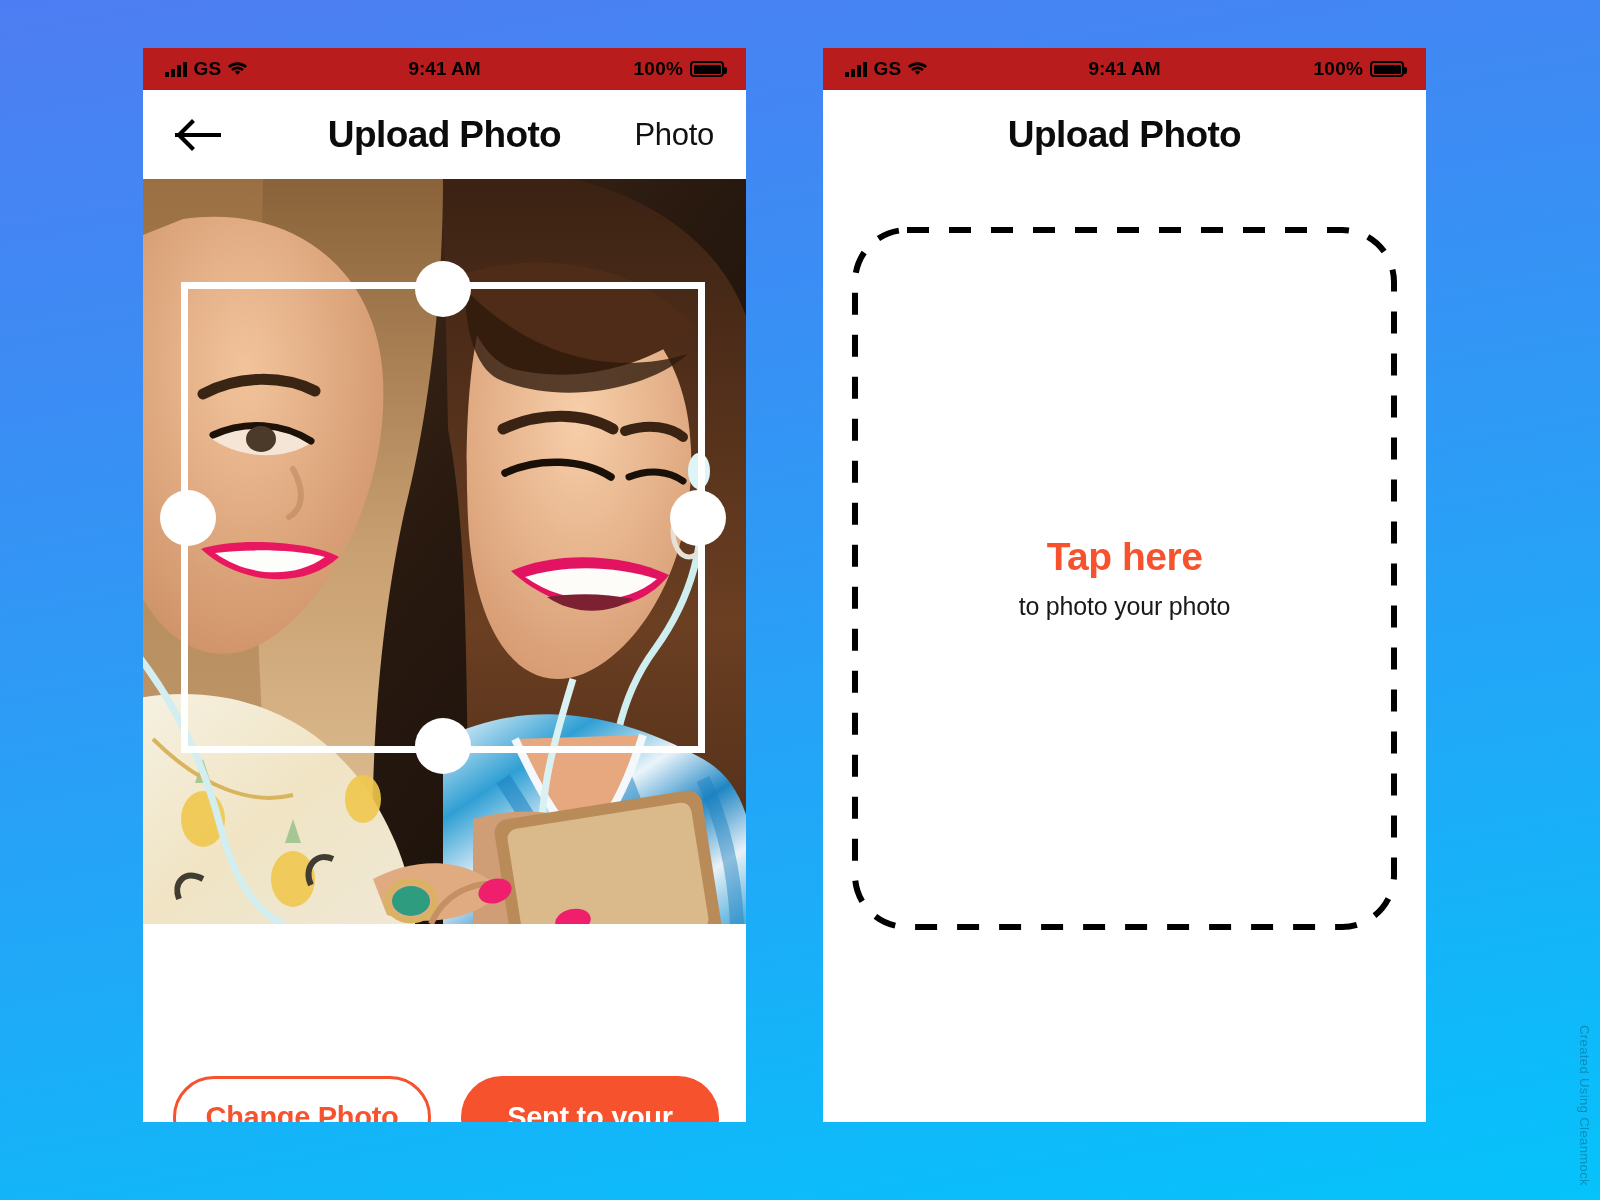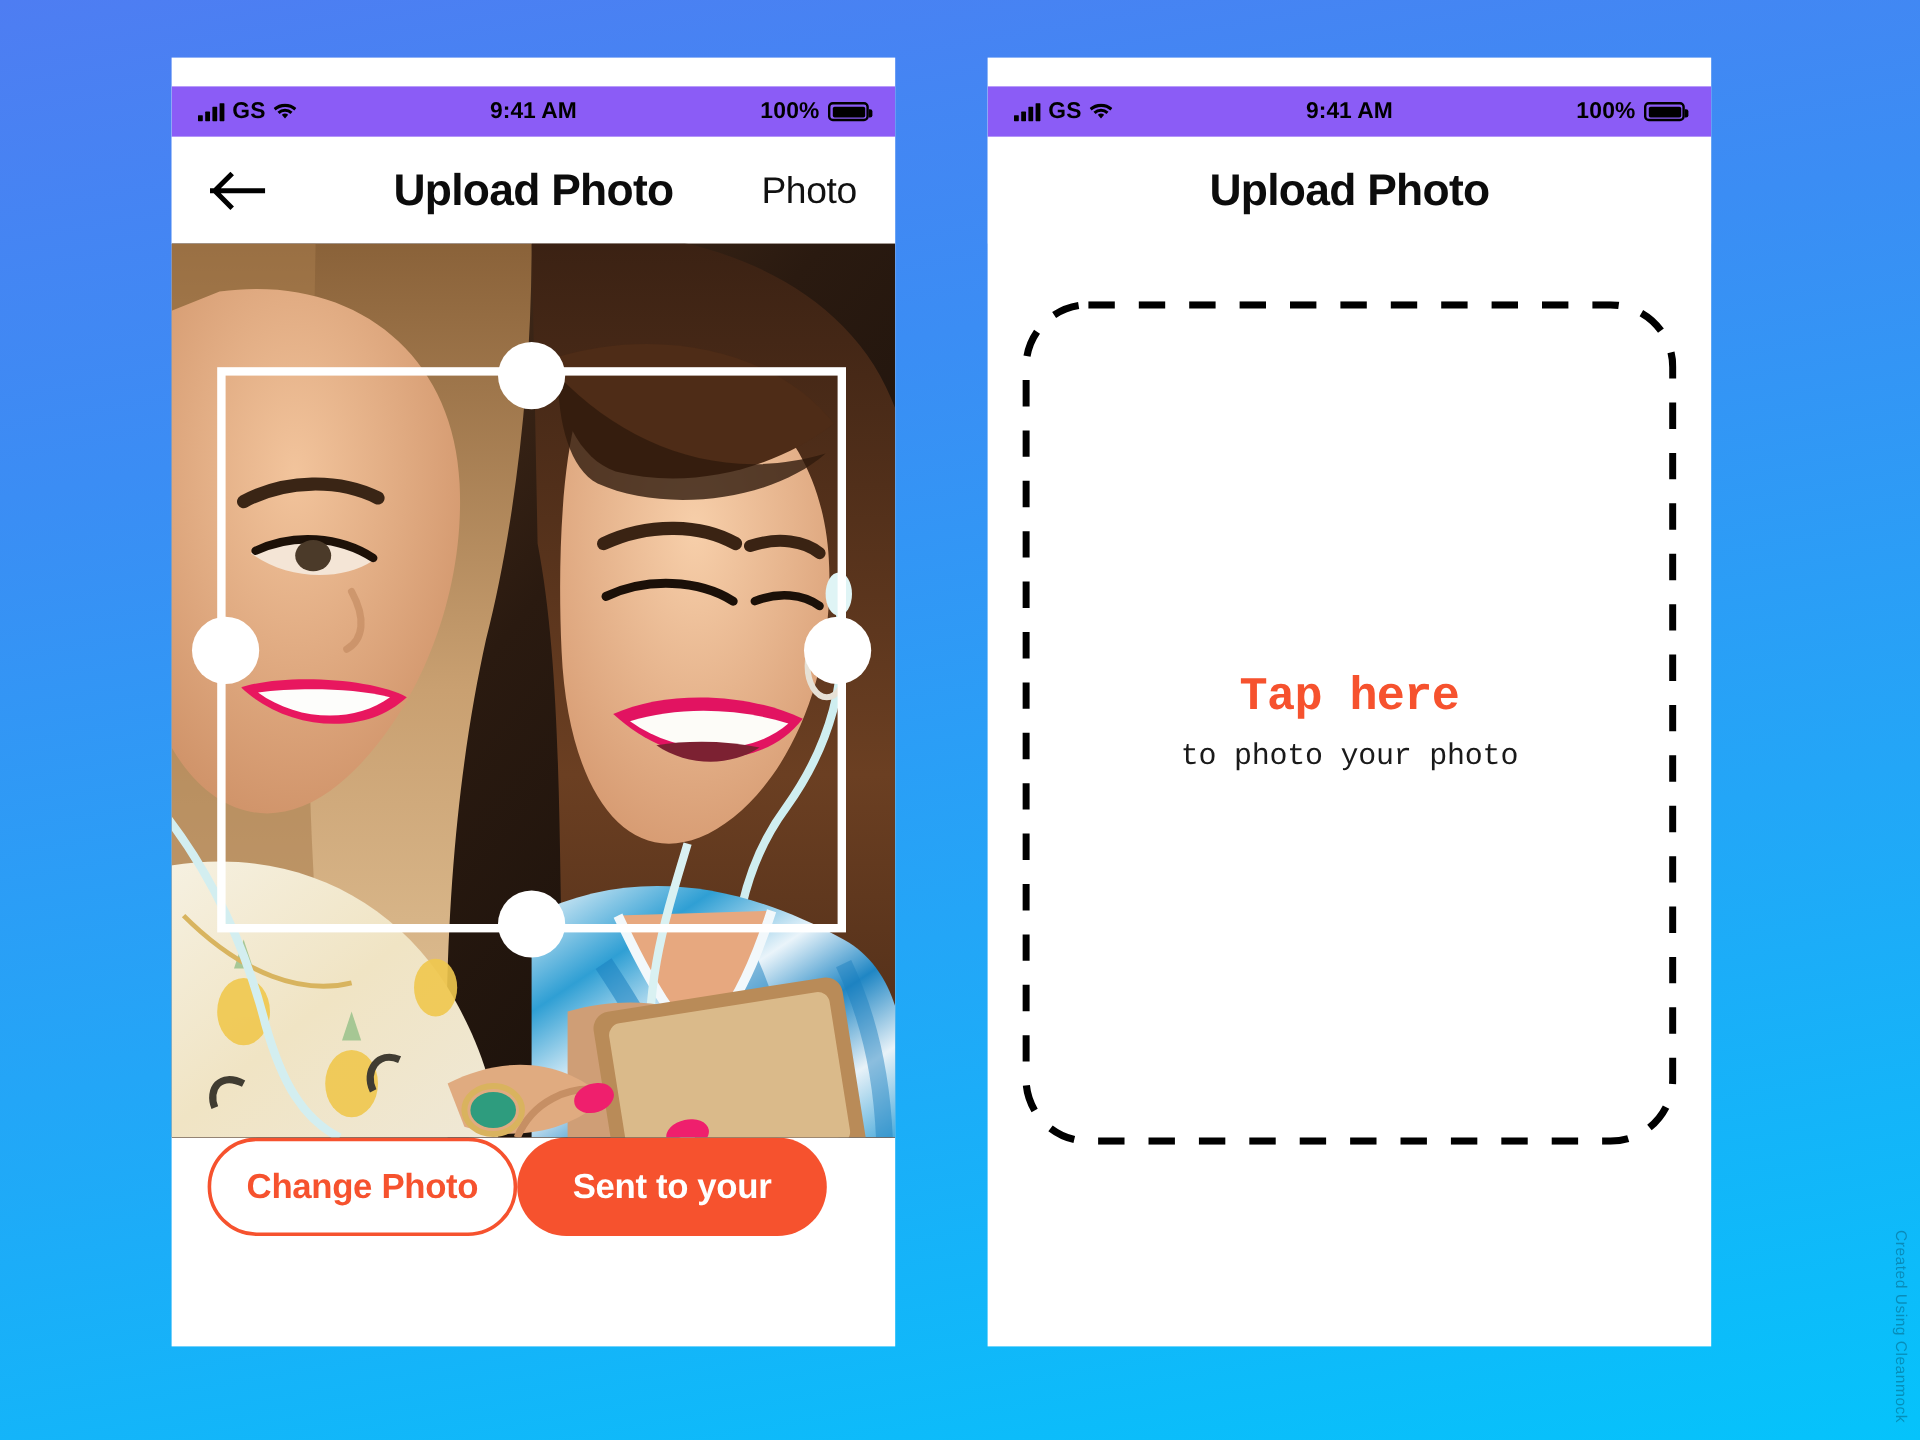--- a/index.html
+++ b/index.html
@@ -22,25 +22,24 @@
     background:#ffffff;
     overflow:hidden;
   }
   #phone-left  { left:143px; }
   #phone-right { left:823px; }
 
   
   .statusbar {
     position:relative;
     height:42px;
-    background:#8b5cf6;
+    background:#b91c1c;
     display:flex;
     align-items:center;
     padding:0 22px;
-    margin-top:24px;
   }
   .sb-left, .sb-right {
     display:flex; align-items:center; gap:7px;
     font-size:19px; font-weight:600; color:#000;
     letter-spacing:.2px;
   }
   .sb-left { flex:0 0 auto; }
   .sb-right { margin-left:auto;text-align:center; }
   .sb-center {
     position:absolute; left:0; right:0; top:0; bottom:0;
@@ -118,22 +117,22 @@
     background:#fff; border-radius:50%;
   }
   .handle.top    { left:50%; top:0;    transform:translate(-50%,-50%); }
   .handle.bottom { left:50%; bottom:0; transform:translate(-50%,50%); }
   .handle.left   { top:50%;  left:0;   transform:translate(-50%,-50%); }
   .handle.right  { top:50%;  right:0;  transform:translate(50%,-50%); }
 
   
   .button-bar {
     height:234px;
-    display:flex; align-items:flex-start;
-    padding:0 30px;
+    display:flex; align-items:flex-end;
+    gap:30px; padding:0 30px;
   }
   .btn {
     height:82px;
     border-radius:41px;
     display:flex; align-items:center; justify-content:center;
     font-size:29px; font-weight:700;
     letter-spacing:-.3px;
     cursor:pointer;
     white-space:nowrap;
   }
@@ -147,21 +146,20 @@
     flex:0 0 258px;
     background:#F6522E;
     color:#fff;
   }
 
   
   .dropzone-wrap {
     padding:0 19px;
     height:943px;
     position:relative;
-    font-family:Liberation Mono, monospace;
   }
   .dropzone {
     position:absolute;
     left:29px; top:48px;
     width:545px; height:703px;
     border-radius:52px;
     display:flex; flex-direction:column;
     align-items:center; justify-content:center;
     cursor:pointer;
     background:transparent;

